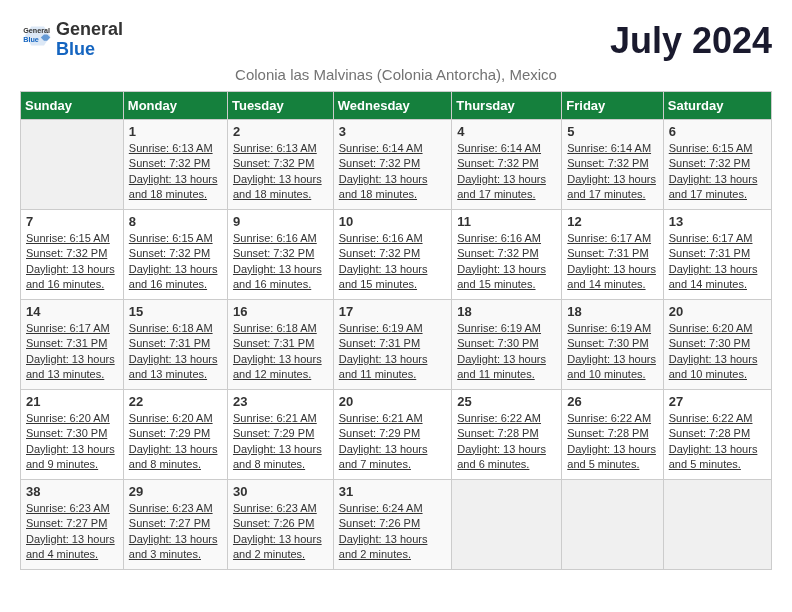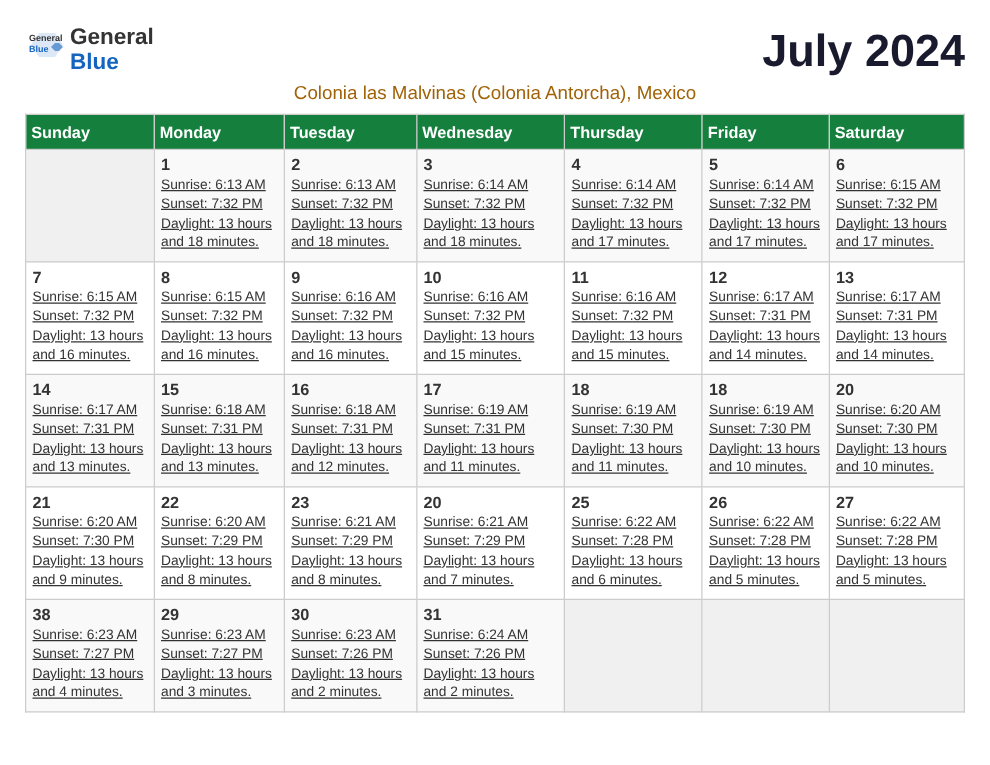--- a/index.html
+++ b/index.html
@@ -33,21 +33,21 @@
     }
     .month-title {
       font-size: 36px;
       font-weight: bold;
       color: #1a1a2e;
       text-align: center;
     }
     .subtitle {
       text-align: center;
       font-size: 15px;
-      color: #a16207;
+      color: #737373;
       margin-bottom: 8px;
     }
     table {
       width: 100%;
       border-collapse: collapse;
       font-size: 11px;
     }
     thead tr th {
       background-color: #15803d;
       color: white;

